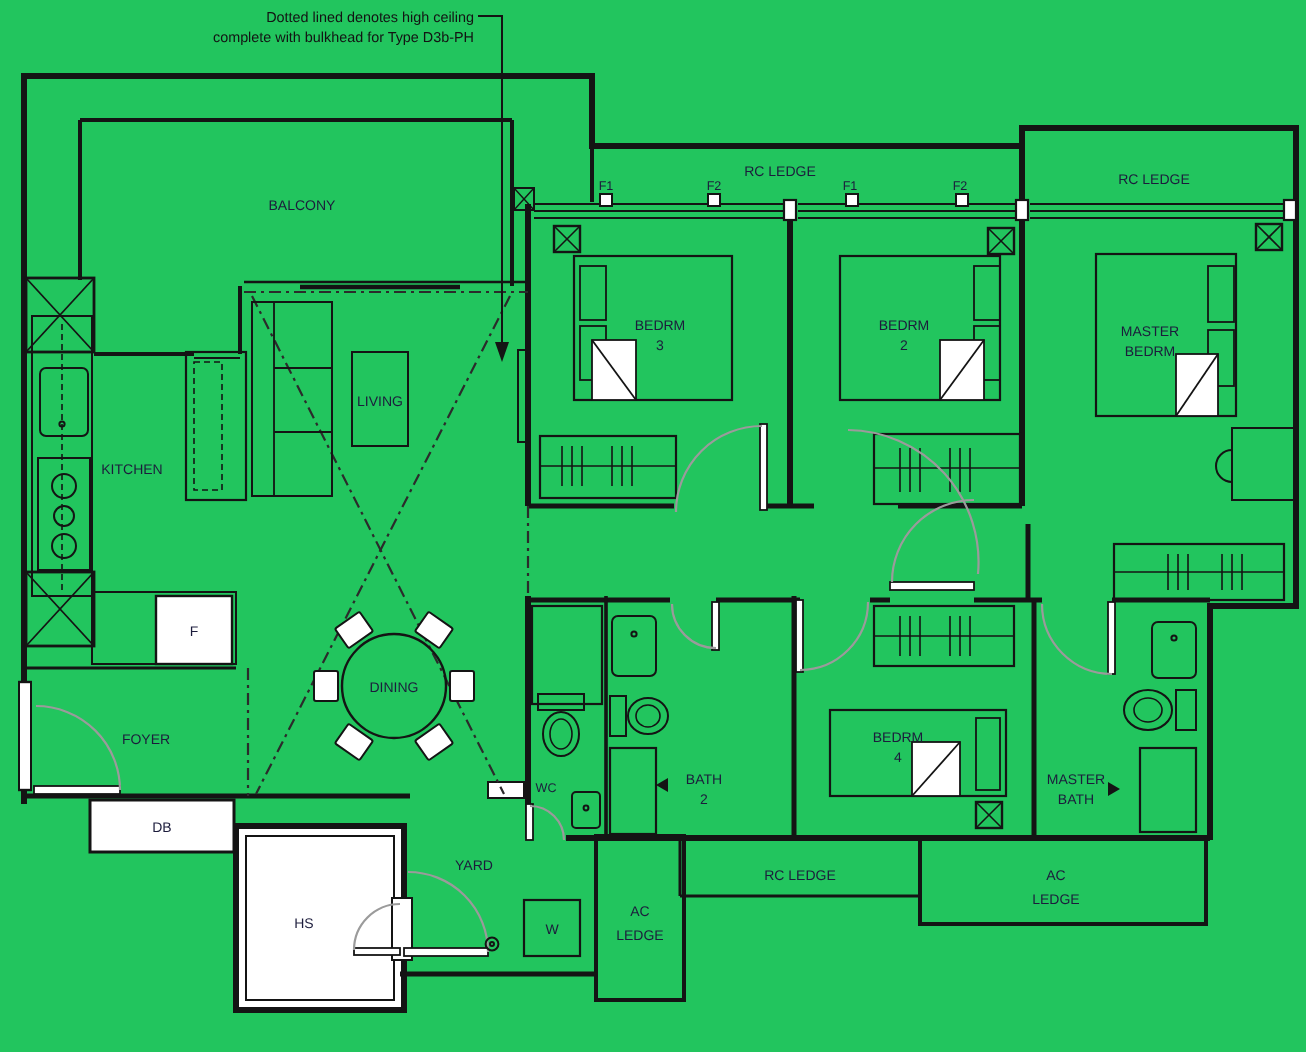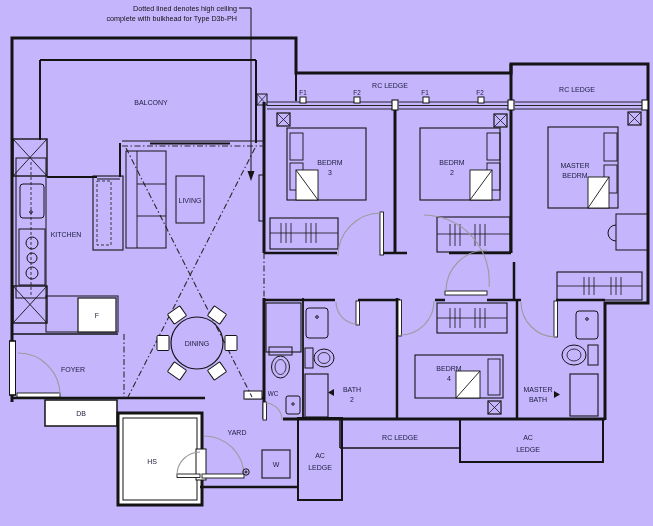--- a/index.html
+++ b/index.html
@@ -1,16 +1,16 @@
 <!DOCTYPE html>
 <html><head>
 <meta charset="utf-8">
 <style>
   html,body{margin:0;padding:0;background:#ffffff;}
-  #stage{position:relative;width:653px;height:526px;background:#c4b5fd;overflow:hidden;}
+  #stage{position:relative;width:653px;height:526px;background:#22c55e;overflow:hidden;}
   svg{position:absolute;left:0;top:0;}
   svg .ln, svg rect, svg path, svg circle, svg ellipse, svg polyline{stroke:#141414;fill:none;}
   svg polygon{fill:#141414;stroke:none;}
   .wh{fill:#ffffff;}
   .dd{stroke-dasharray:6 2.5 1.5 2.5;stroke-width:1.1;stroke:#2b2b2b;}
   .shdiag{stroke-dasharray:3.5 2.2;stroke-width:.9;}
   .dashed{stroke-dasharray:3 2;stroke-width:.8;}
   .arc{stroke:#9b9b9b;stroke-width:1.1;}
   .leaf{fill:#ffffff;stroke:#141414;stroke-width:.9;}
   text{font-family:"Liberation Sans","DejaVu Sans",sans-serif;font-size:7px;fill:#1c1c3c;text-anchor:middle;stroke:none;}

